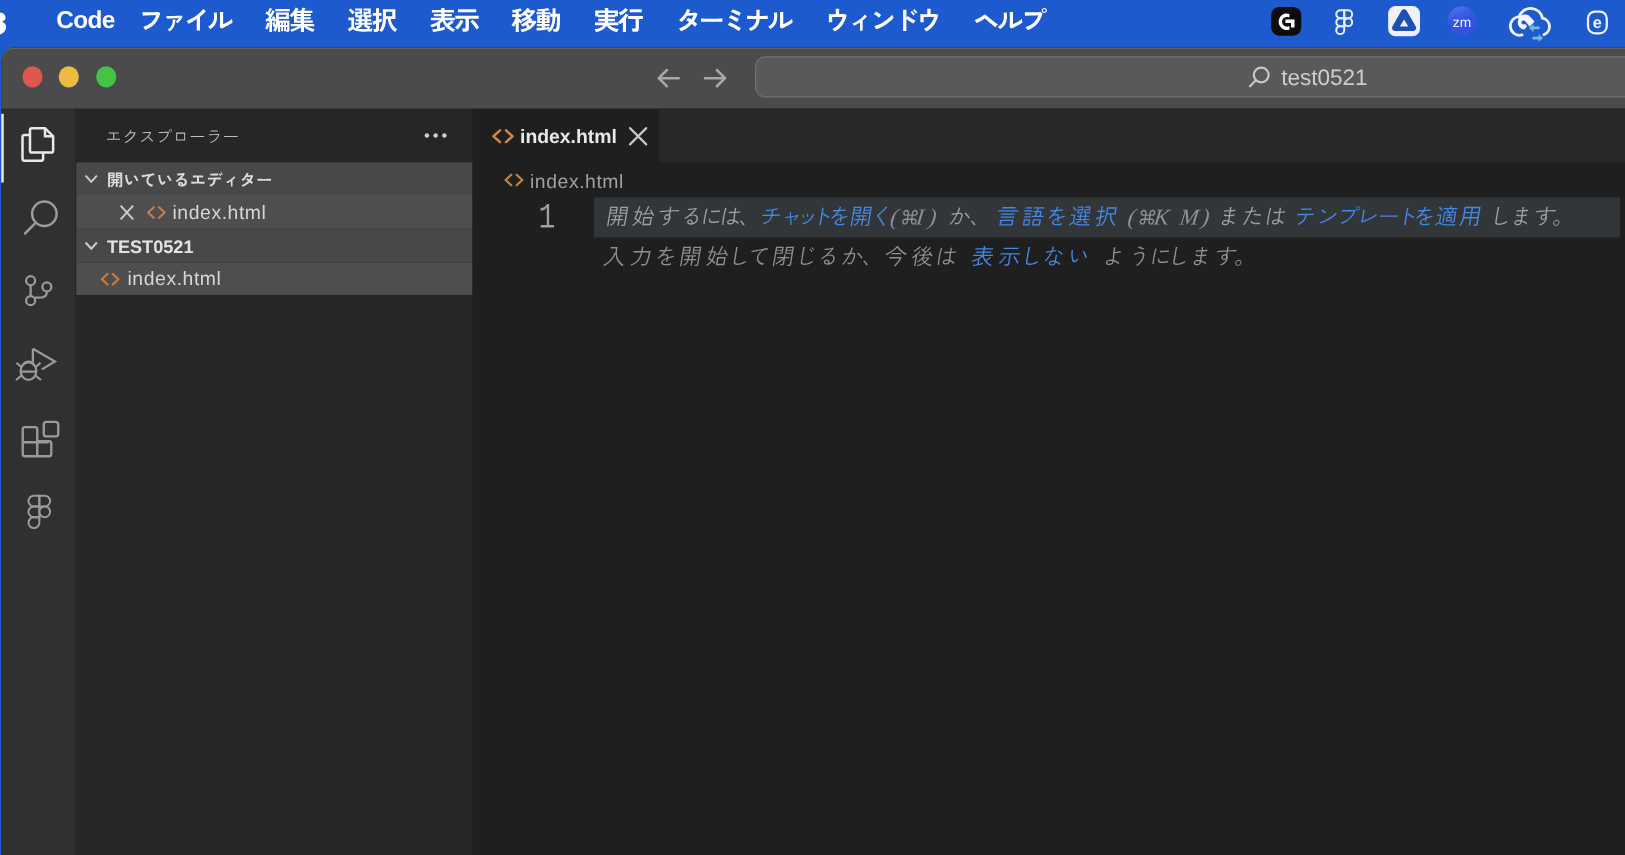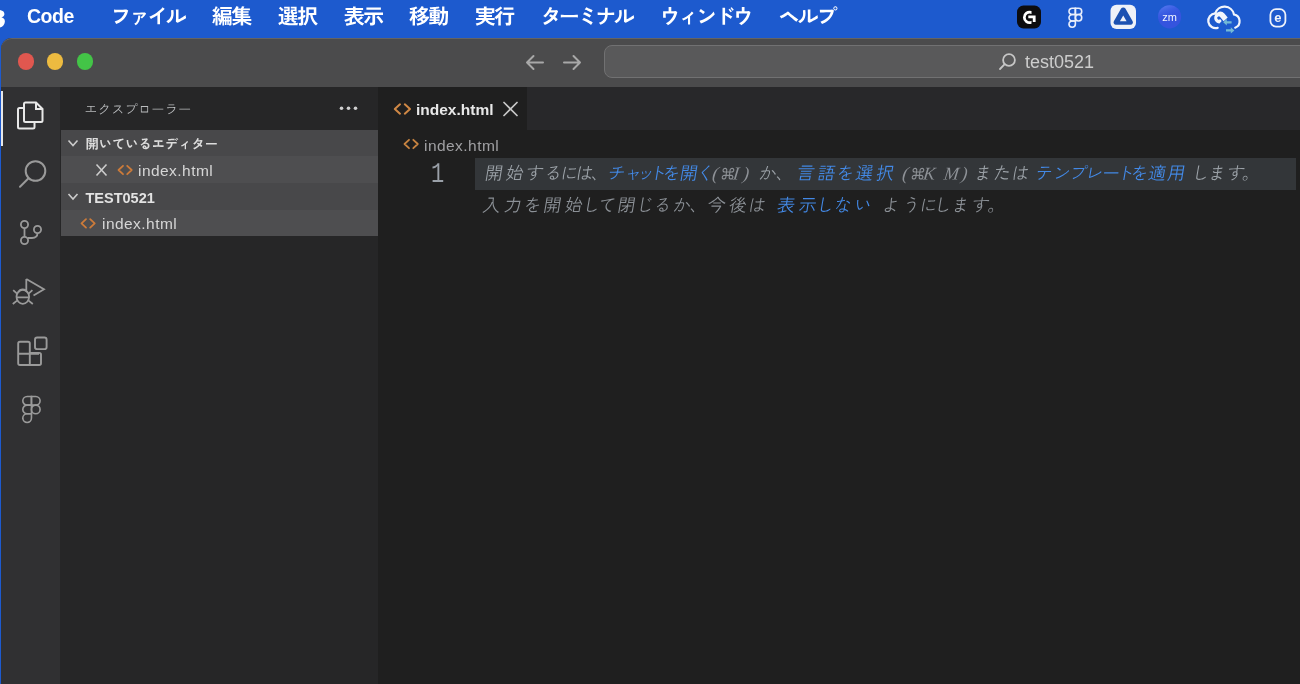--- a/index.html
+++ b/index.html
@@ -4,21 +4,21 @@
 #stage{position:relative;width:1300px;height:684px;overflow:hidden;background:#1d5ace;
   font-family:"Liberation Sans",sans-serif;}
 .abs{position:absolute;}
 #win{left:1px;top:37.5px;width:1299px;height:646.5px;background:#1f1f1f;border-radius:11px 0 0 0;}
 #titlebar{left:1px;top:37.5px;width:1299px;height:49.5px;background:#4b4b4c;border-radius:11px 0 0 0;
   box-shadow:inset 0 1px 0 rgba(255,255,255,.14);}
 .tl{width:16.8px;height:16.8px;border-radius:50%;}
 #searchbox{left:604px;top:45px;width:710px;height:33px;background:#59595a;
   border:1px solid #717172;border-radius:8px;box-sizing:border-box;}
 #searchtxt{left:1025px;top:53.5px;font-size:18px;line-height:17px;color:#cdcdcd;}
-#codelbl{left:27px;top:6.8px;font-size:19.5px;line-height:19.5px;font-weight:bold;letter-spacing:-0.5px;color:#fff;}
+#codelbl{left:45px;top:6.8px;font-size:19.5px;line-height:19.5px;font-weight:bold;letter-spacing:-0.5px;color:#fff;}
 #activity{left:1px;top:87px;width:59px;height:597px;background:#303032;}
 #actind{left:1.2px;top:91px;width:2.2px;height:55px;background:#e8e8e8;}
 #sidebar{left:60px;top:87px;width:318px;height:597px;background:#262627;}
 .srow{left:61px;width:316.5px;height:26.7px;}
 .hdr{background:#48484a;} .itm{background:#4e4e50;}
 .fname{font-size:15.5px;line-height:15.5px;letter-spacing:0.45px;color:#d6d6d6;}
 #test0521{left:85.5px;top:191px;font-size:14.5px;line-height:14.6px;font-weight:bold;color:#e2e2e2;}
 #editor{left:378px;top:87px;width:922px;height:597px;background:#1f1f1f;}
 #tabrest{left:527px;top:87px;width:773px;height:43px;background:#28282a;}
 #tablbl{left:416px;top:101.6px;font-size:15.5px;line-height:15.5px;font-weight:bold;letter-spacing:0;color:#e8e8e8;}

